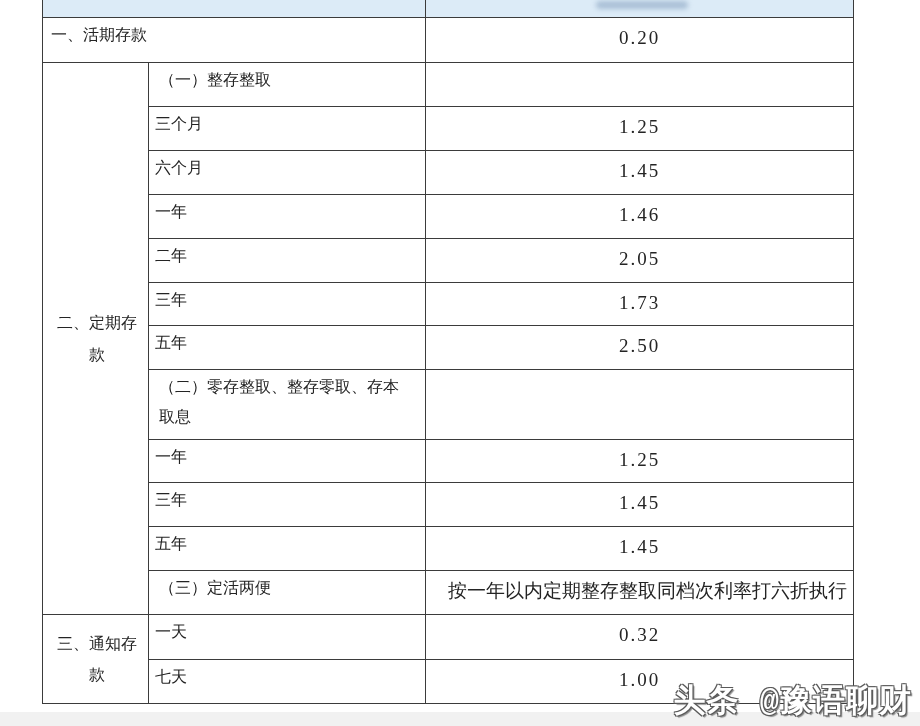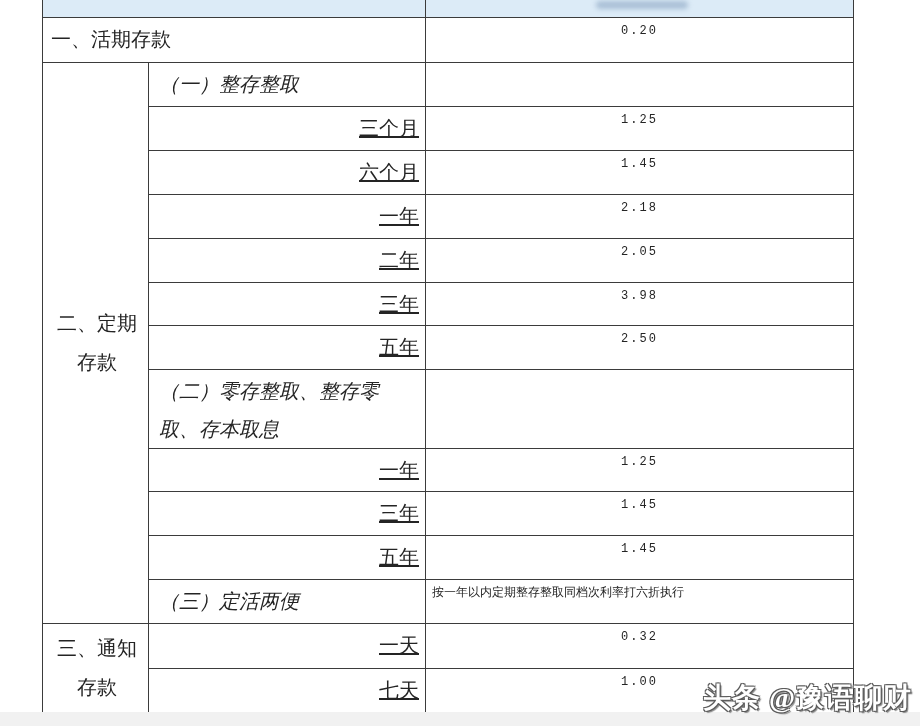--- a/index.html
+++ b/index.html
@@ -18,21 +18,21 @@
     border-collapse: collapse;
     table-layout: fixed;
     color: #242424;
   }
   col.c1 { width: 106px; }
   col.c2 { width: 277px; }
   col.c3 { width: 428px; }
 
   td {
     border: 1px solid #3b3b3b;
-    font-size: 20px;
+    font-size: 16px;
     line-height: 1.9;
     vertical-align: top;
     padding: 2px 6px 0 6px;
     overflow: hidden;
   }
   tr.hdr td {
     background: #dcebf7;
     padding: 0;
     position: relative;
   }
@@ -43,34 +43,31 @@
   td.seclbl {         
     vertical-align: middle;
     text-align: center;
     padding: 0 6px 0 9px;
     line-height: 1.95;
   }
   td.cat {            
     text-align: left;
     padding-left: 10px;
     padding-right: 22px;
-    font-style: italic;
   }
   td.term {           
-    text-align: right;
-    text-decoration: underline;
+    text-align: left;
   }
   td.rate {           
     text-align: center;
     letter-spacing: 2px;
-    font-size: 12px;
-    font-family: Liberation Mono, monospace;
+    font-size: 19px;
   }
   td.rate-note {      
-    text-align: left;
+    text-align: right;
     letter-spacing: 0;
   }
 
   .smudge {           
     position: absolute;
     left: 170px; top: 2px;
     width: 92px; height: 8px;
     background: rgba(108, 140, 176, 0.45);
     border-radius: 4px;
     filter: blur(2.5px);
@@ -79,23 +76,23 @@
   .footer-strip {
     position: absolute;
     left: 0; top: 712px;
     width: 920px; height: 14px;
     background: #f1f1f1;
   }
 
   .watermark {
     position: absolute;
     top: 679px; right: 8px;
-    font-family: Liberation Serif, serif;
+    font-family: Liberation Mono, monospace;
     font-weight: bold;
-    font-size: 28px;
+    font-size: 32px;
     letter-spacing: 1px;
     color: #ffffff;
     text-shadow:
       -1px -1px 0 #5a5a5a,
        1px -1px 0 #5a5a5a,
       -1px  1px 0 #5a5a5a,
        1px  1px 0 #5a5a5a,
        2px  2px 1px #8a8a8a;
     white-space: nowrap;
   }
@@ -133,29 +130,29 @@
     <tr style="height:44px;">
       <td class="term">三个月</td>
       <td class="rate">1.25</td>
     </tr>
     <tr style="height:44px;">
       <td class="term">六个月</td>
       <td class="rate">1.45</td>
     </tr>
     <tr style="height:44px;">
       <td class="term">一年</td>
-      <td class="rate">2.18</td>
+      <td class="rate">1.46</td>
     </tr>
     <tr style="height:44px;margin-top:33px;">
       <td class="term">二年</td>
       <td class="rate">2.05</td>
     </tr>
     <tr style="height:43px;">
       <td class="term">三年</td>
-      <td class="rate">3.98</td>
+      <td class="rate">1.73</td>
     </tr>
     <tr style="height:44px;">
       <td class="term">五年</td>
       <td class="rate">2.50</td>
     </tr>
     <tr style="height:70px;margin-left:28px;">
       <td class="cat">（二）零存整取、整存零取、存本取息</td>
       <td class="rate"></td>
     </tr>
     <tr style="height:43px;">

